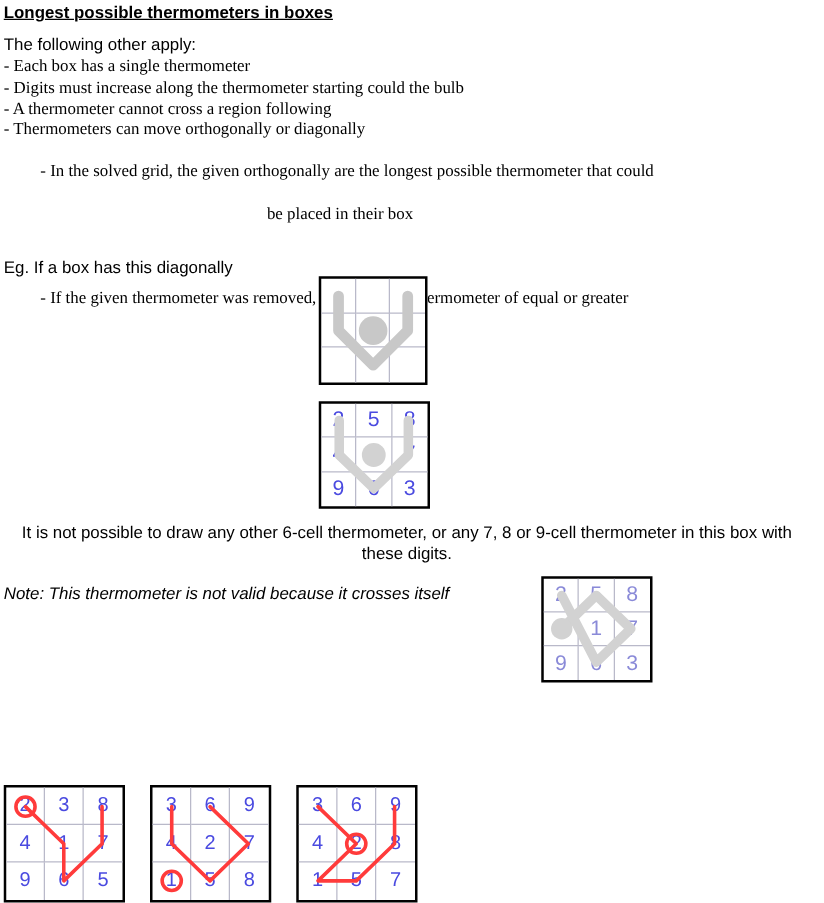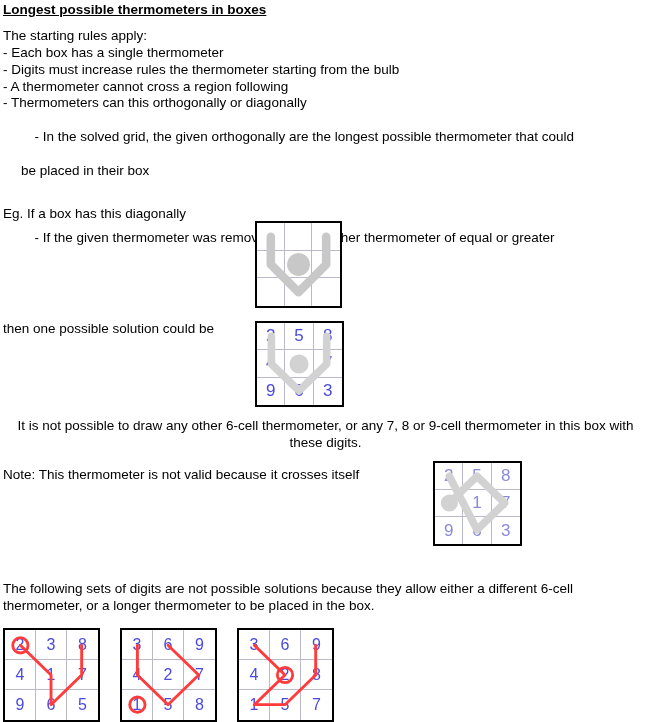--- a/index.html
+++ b/index.html
@@ -41,25 +41,27 @@
     position: absolute;
     left: 3px;
     top: 45px;
     font-size: 13.5px;
     line-height: 16.8px;
   }
   .rules .rule {
     white-space: pre-wrap;
     padding-left: 9px;
     text-indent: -9px;
+    font-family: Liberation Serif, serif;
   }
   .rules .rule .cont {
     display: block;
     padding-left: 9px;
     text-indent: 0;
+    text-align: center;
   }
   .eg-line {
     position: absolute;
     left: 3px;
     top: 206px;
     font-size: 13.5px;
   }
   .sol-line {
     position: absolute;
     left: 3px;
@@ -73,20 +75,21 @@
     width: 645px;
     font-size: 13.5px;
     line-height: 16.5px;
     text-align: center;
   }
   .note-line {
     position: absolute;
     left: 3px;
     top: 467px;
     font-size: 13.5px;
+    font-style: italic;
   }
   .para-sets {
     position: absolute;
     left: 3px;
     top: 581px;
     width: 650px;
     font-size: 13.5px;
     line-height: 16.5px;
   }
 
@@ -138,27 +141,27 @@
 
   #grid-bad-1 .cell, #grid-bad-2 .cell, #grid-bad-3 .cell { font-size: 16px; }
 </style>
 </head>
 <body>
 
 <div class="page">
 
   <div class="title">Longest possible thermometers in boxes</div>
 
-  <div class="intro">The starting rules apply:</div>
+  <div class="intro">The following other apply:</div>
 
   <div class="rules">
     <div class="rule"><span>- Each box has a single thermometer</span></div>
-    <div class="rule"><span>- Digits must increase rules the thermometer starting from the bulb</span></div>
+    <div class="rule"><span>- Digits must increase along the thermometer starting could the bulb</span></div>
     <div class="rule"><span>- A thermometer cannot cross a region following</span></div>
-    <div class="rule"><span>- Thermometers can this orthogonally or diagonally</span></div>
+    <div class="rule"><span>- Thermometers can move orthogonally or diagonally</span></div>
     <div class="rule">
       <span>- In the solved grid, the given orthogonally are the longest possible thermometer that could</span>
       <span class="cont">be placed in their box</span>
     </div>
     <div class="rule">
       <span>- If the given thermometer was removed, then no other thermometer of equal or greater</span>
     </div>
   </div>
 
   <div class="eg-line">Eg. If a box has this diagonally</div>
@@ -176,21 +179,20 @@
       <div class="cell"></div>
     </div>
     <svg class="overlay" viewBox="0 0 87 87">
       <g stroke="#c8c8c8" stroke-width="9" fill="none" stroke-linecap="round" stroke-linejoin="round">
         <path d="M14.5 14.5 L14.5 43.5 L43.5 72.5 L72.5 43.5 L72.5 14.5"></path>
       </g>
       <circle cx="43.5" cy="43.5" r="12" fill="#c8c8c8"></circle>
     </svg>
   </div>
 
-  <div class="sol-line">then one possible solution could be</div>
 
   <div class="grid" id="grid-solution">
     <div class="cells">
       <div class="cell">2</div>
       <div class="cell">5</div>
       <div class="cell">8</div>
       <div class="cell">4</div>
       <div class="cell">1</div>
       <div class="cell">7</div>
       <div class="cell">9</div>
@@ -222,21 +224,20 @@
       <div class="cell">3</div>
     </div>
     <svg class="overlay" viewBox="0 0 89 85">
       <g stroke="#d2d2d2" stroke-width="8" fill="none" stroke-linecap="round" stroke-linejoin="round">
         <path d="M15 42 L44 14 L73 42 L44 70 L15 14"></path>
       </g>
       <circle cx="15" cy="42" r="9" fill="#d2d2d2"></circle>
     </svg>
   </div>
 
-  <div class="para-sets">The following sets of digits are not possible solutions because they allow either a different 6-cell thermometer, or a longer thermometer to be placed in the box.</div>
 
   <div class="grid" id="grid-bad-1">
     <div class="cells">
       <div class="cell">2</div>
       <div class="cell">3</div>
       <div class="cell">8</div>
       <div class="cell">4</div>
       <div class="cell">1</div>
       <div class="cell">7</div>
       <div class="cell">9</div>

